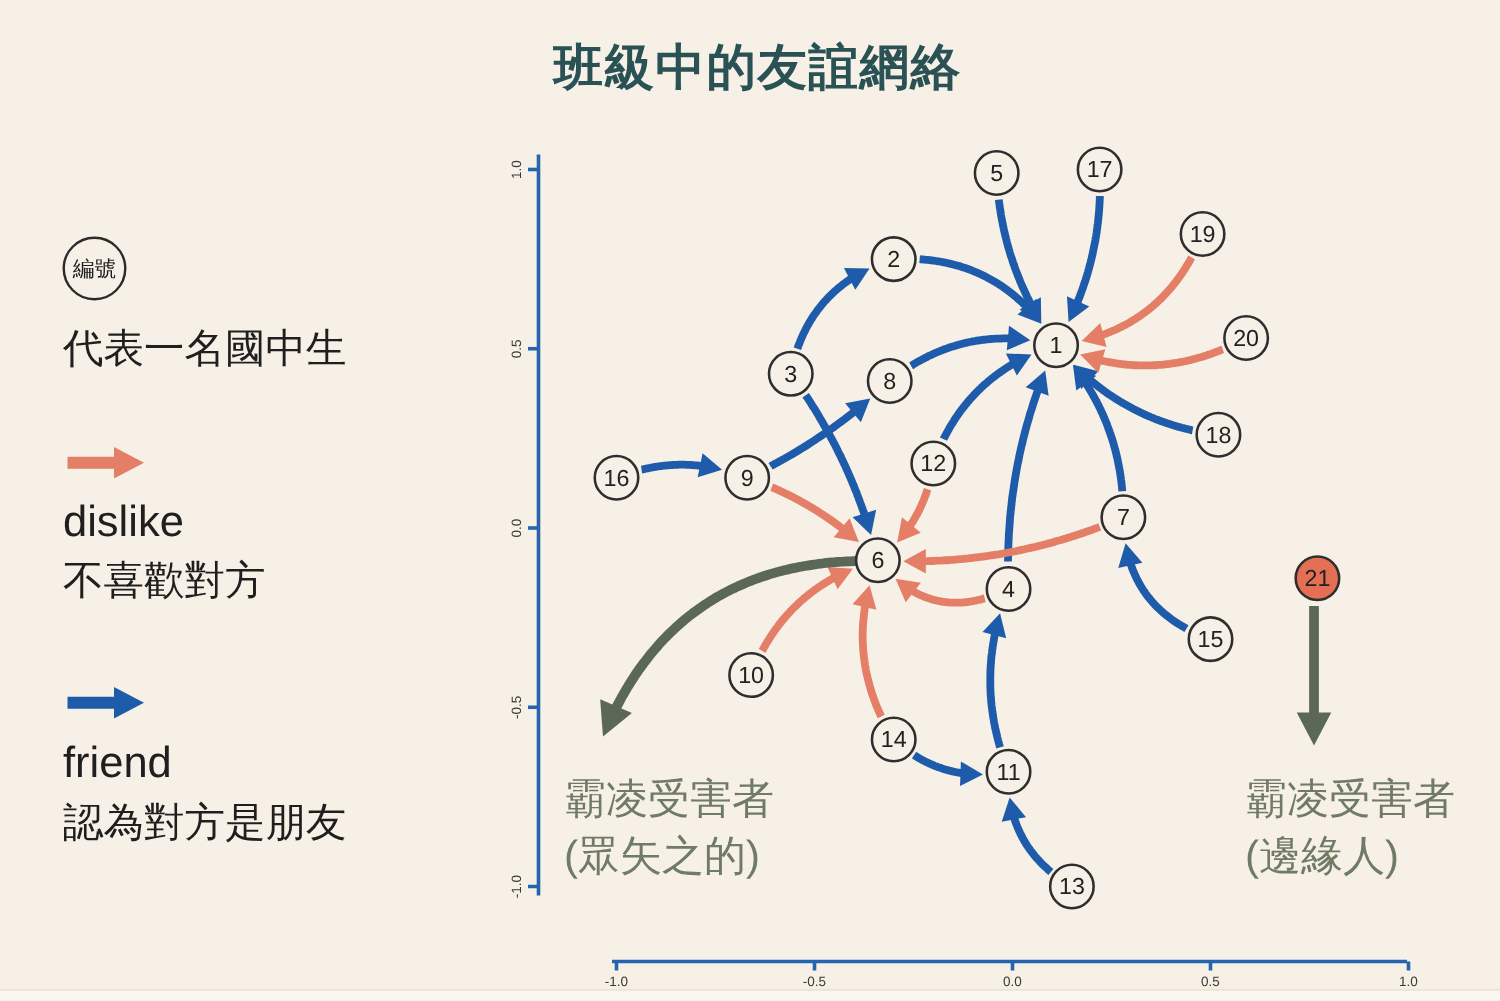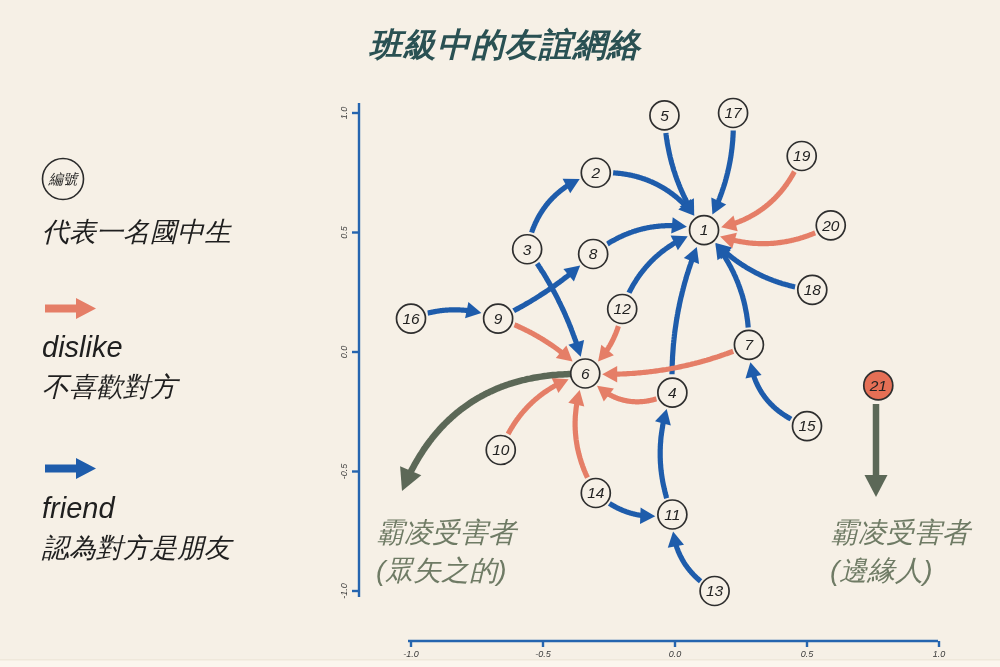--- a/index.html
+++ b/index.html
@@ -1,21 +1,21 @@
 <!DOCTYPE html>
 <html style="--bg: #f6f0e6; --teal: #2a5153; --blue: #1e5cab; --salmon: #e57e67; --olive-text: #6f7b65; --ink: #1f1f1f;"><head>
 <meta charset="utf-8">
 <style>
   html,body{margin:0;padding:0;}
   body{
     width:1000px;height:667px;overflow:hidden;
     background:var(--bg,#f6f0e6);
     font-family:"Liberation Sans","DejaVu Sans",sans-serif;
   }
-  .stage{position:relative;width:1000px;height:483px;font-style:italic;}
+  .stage{position:relative;width:1000px;height:483px;}
   svg{display:block;}
   text{font-family:"Liberation Sans","DejaVu Sans",sans-serif;}
   .title-text{font-size:33px;font-weight:bold;fill:var(--teal,#2a5153);letter-spacing:1px;}
   .legend-big{font-size:29px;fill:var(--ink,#1f1f1f);}
   .legend-zh{font-size:27px;fill:var(--ink,#1f1f1f);}
   .legend-small{font-size:14.5px;fill:var(--ink,#1f1f1f);}
   .annot-text{font-size:28px;fill:var(--olive-text,#6f7b65);}
   .legend-circle{fill:none;stroke:#2b2b2b;stroke-width:1.6px;}
   .arrow-dislike{fill:var(--salmon,#e57e67);}
   .arrow-friend{fill:var(--blue,#1e5cab);}

